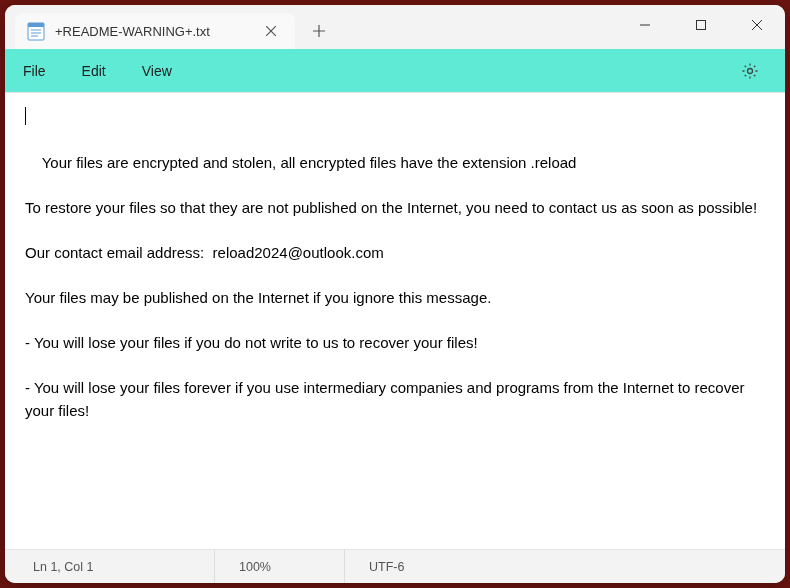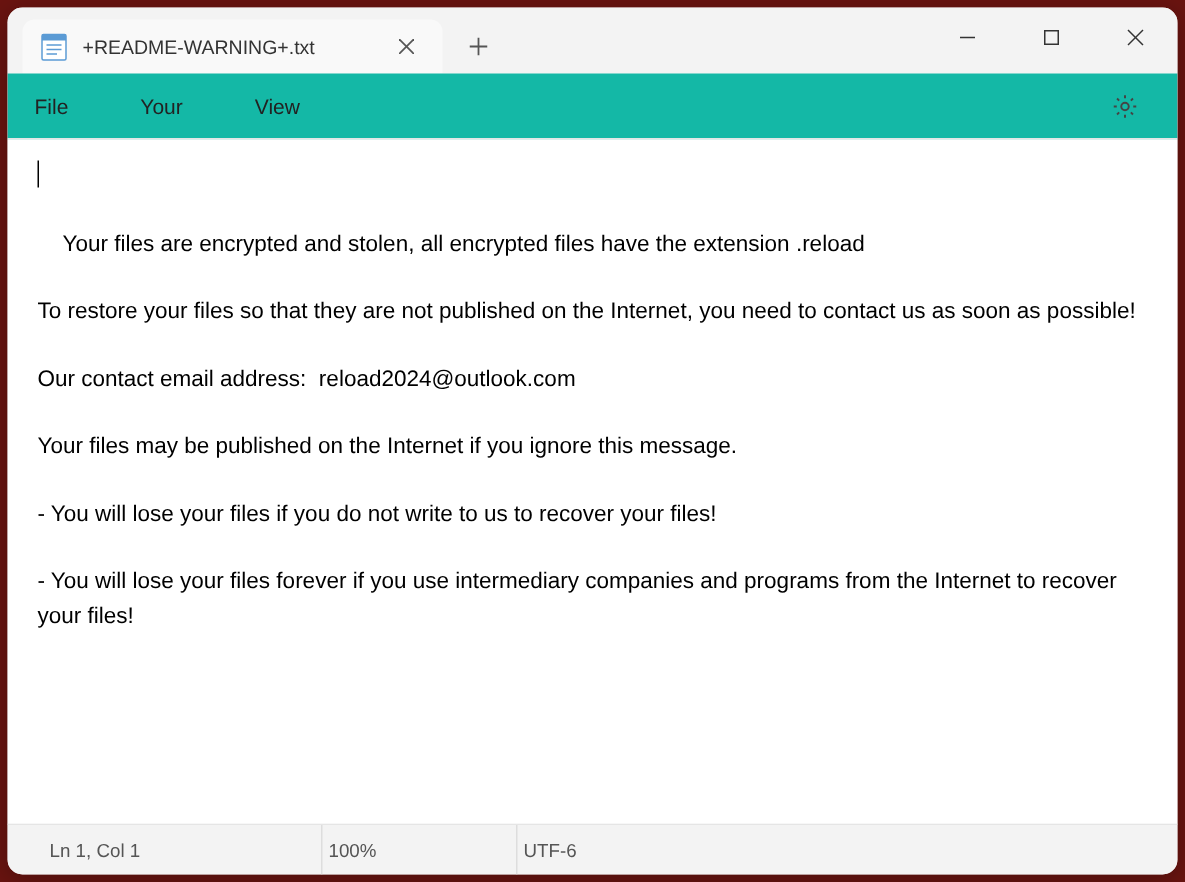--- a/index.html
+++ b/index.html
@@ -85,25 +85,25 @@
       width: 56px;
       height: 40px;
       display: flex;
       align-items: center;
       justify-content: center;
       cursor: pointer;
       color: #333;
     }
     .menubar {
       height: 44px;
-      background: #14b8a6;
+      background: #5eead4;
       display: flex;
       align-items: center;
       padding: 0 18px;
-      gap: 48px;
+      gap: 36px;
       border-bottom: 1px solid #e5e5e5;
     }
     .menu-item {
       font-size: 14px;
       color: #222;
       cursor: pointer;
     }
     .settings-btn {
       margin-left: auto;
       width: 34px;
@@ -137,21 +137,21 @@
     .statusbar {
       height: 34px;
       background: #f3f3f3;
       border-top: 1px solid #e5e5e5;
       display: flex;
       align-items: center;
       font-size: 12.5px;
       color: #555;
     }
     .status-seg {
-      padding: 0 4px;
+      padding: 0 24px;
       border-right: 1px solid #ddd;
       height: 100%;
       display: flex;
       align-items: center;
     }
     .status-seg:first-child { flex: 0 0 210px; padding-left: 28px; }
     .status-seg:nth-child(2) { flex: 0 0 130px; }
     .status-seg:nth-child(3) { flex: 0 0 180px; }
     .status-seg:last-child { border-right: none; }
   </style>
@@ -197,21 +197,21 @@
         <svg width="12" height="12" viewBox="0 0 12 12">
           <line x1="1" y1="1" x2="11" y2="11" stroke="#333" stroke-width="1"></line>
           <line x1="11" y1="1" x2="1" y2="11" stroke="#333" stroke-width="1"></line>
         </svg>
       </div>
     </div>
   </div>
 
   <div class="menubar">
     <span class="menu-item">File</span>
-    <span class="menu-item">Your</span>
+    <span class="menu-item">Edit</span>
     <span class="menu-item">View</span>
     <div class="settings-btn">
       <svg width="18" height="18" viewBox="0 0 18 18">
         <circle cx="9" cy="9" r="2.5" fill="none" stroke="#444" stroke-width="1.3"></circle>
         <path d="M9 1.5 L9 3.5 M9 14.5 L9 16.5 M1.5 9 L3.5 9 M14.5 9 L16.5 9 M3.7 3.7 L5.1 5.1 M12.9 12.9 L14.3 14.3 M14.3 3.7 L12.9 5.1 M5.1 12.9 L3.7 14.3" stroke="#444" stroke-width="1.3"></path>
       </svg>
     </div>
   </div>
 
   <div class="content">

